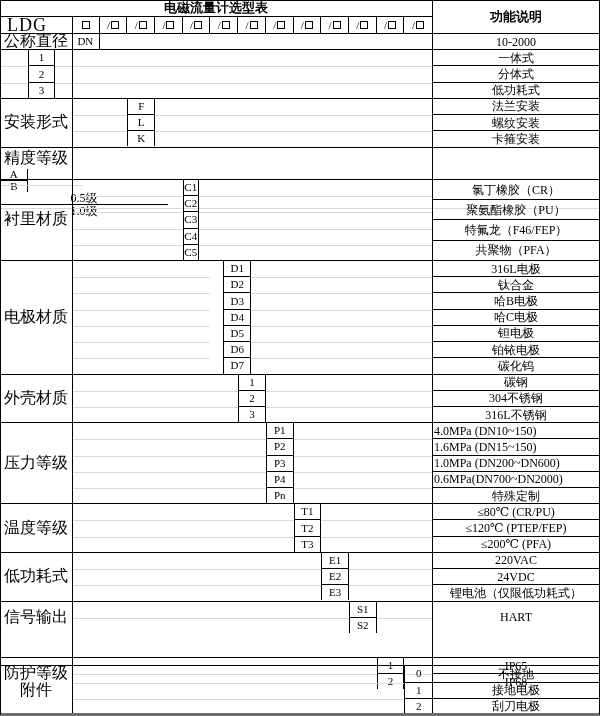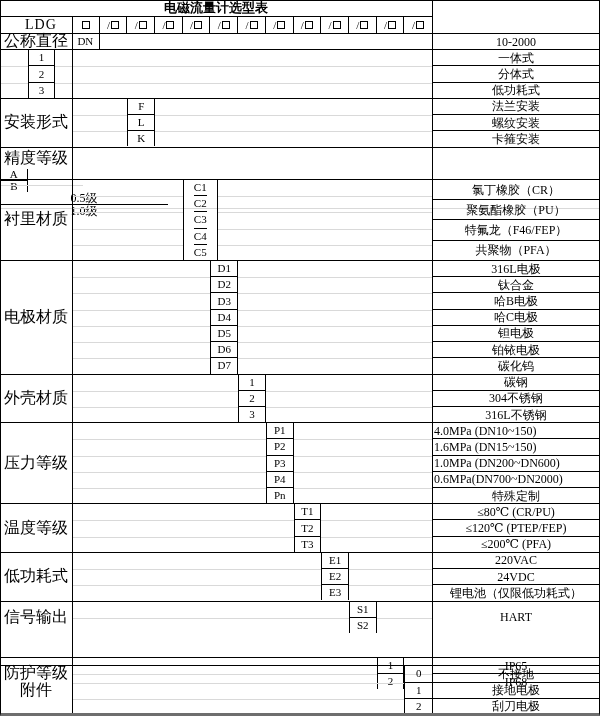--- a/index.html
+++ b/index.html
@@ -9,21 +9,21 @@
     position:relative;width:600px;height:716px;background:#ffffff;
     font-family:"Liberation Serif","DejaVu Serif",serif;color:#000;
   }
   .frame{position:absolute;inset:0;border:1px solid #000;border-bottom:3px solid #6e6e6e;pointer-events:none;z-index:50}
   .vline{position:absolute;width:1px;background:#000;z-index:5}
   .title-row{position:absolute;left:0;top:0;width:432px;height:17px;border-bottom:1px solid #000;
     display:flex;align-items:center;justify-content:center;font-size:13px;font-weight:600}
   .right-header{position:absolute;left:432px;top:0;width:168px;height:33px;
     display:flex;align-items:center;justify-content:center;font-size:13px;font-weight:600}
   .boxes-row{position:absolute;left:0;top:17px;width:432px;height:16px;display:flex}
-  .ldg-cell{width:72px;display:flex;align-items:center;padding-left:25px;font-size:14px;letter-spacing:1px}
+  .ldg-cell{width:72px;display:flex;align-items:center;padding-left:7px;font-size:18px;letter-spacing:1px}
   .slot-cell{display:flex;align-items:center;justify-content:center;border-right:1px solid #000;font-size:11px;line-height:1}
   .slot-cell.last{border-right:none}
   .box-glyph{display:inline-block;width:8px;height:8px;border:1px solid #000;margin-left:1px}
   .slash{font-size:11px;margin-right:0px}
   .section{position:absolute;left:0;width:600px;border-top:1px solid #000;display:flex;background:transparent}
   .cat{width:72px;display:flex;align-items:center;justify-content:center;font-size:16px}
   .filler{position:relative;height:100%}
   .gline{position:absolute;left:0;width:100%;height:1px;background:#d9d9d9}
   .codecol{display:flex;flex-direction:column;height:100%;border-left:1px solid #000;border-right:1px solid #000}
   .codecol.nol{border-left:none}
@@ -33,20 +33,21 @@
   .desccol{width:168px;display:flex;flex-direction:column;height:100%}
   .desccell{flex:1;display:flex;align-items:center;justify-content:center;font-size:12px;line-height:1;border-bottom:1px solid #000;white-space:nowrap;overflow:hidden}
   .desccell.last{border-bottom:none}
   .desccell.left{justify-content:flex-start;padding-left:2px}
 </style>
 </head>
 <body>
 
 <div id="table">
   <div class="title-row">电磁流量计选型表</div>
+  <div class="right-header">功能说明</div>
   <div class="boxes-row">
     <div class="ldg-cell">LDG</div>
 
   <div class="slot-cell" style="width: 27.6923px;">
         <span class="box-glyph"></span>
       </div>
       <div class="slot-cell" style="width: 27.6923px;">
         <span class="slash">/</span>
         <span class="box-glyph"></span>
       </div>
@@ -166,21 +167,21 @@
       </div>
     </div>
     <div class="section" style="top: 178.929px; height: 81.0714px;">
       <div class="cat">衬里材质</div>
       <div class="filler" style="width: 110.769px;">
         <div class="gline" style="top: 16.2143px;"></div>
         <div class="gline" style="top: 32.4286px;"></div>
         <div class="gline" style="top: 48.6429px;"></div>
         <div class="gline" style="top: 64.8571px;"></div>
       </div>
-      <div class="codecol" style="width: 35px; align-items: center;">
+      <div class="codecol" style="width: 16px;">
         <div class="codecell">C1</div>
         <div class="codecell">C2</div>
         <div class="codecell">C3</div>
         <div class="codecell">C4</div>
         <div class="codecell last">C5</div>
       </div>
       <div class="filler" style="flex: 1 1 0%;">
         <div class="gline" style="top: 16.2143px;"></div>
         <div class="gline" style="top: 32.4286px;"></div>
         <div class="gline" style="top: 48.6429px;"></div>
@@ -196,21 +197,21 @@
     <div class="section" style="top: 260px; height: 113.5px;">
       <div class="cat">电极材质</div>
       <div class="filler" style="width: 138.462px;">
         <div class="gline" style="top: 16.2143px;"></div>
         <div class="gline" style="top: 32.4286px;"></div>
         <div class="gline" style="top: 48.6429px;"></div>
         <div class="gline" style="top: 64.8571px;"></div>
         <div class="gline" style="top: 81.0714px;"></div>
         <div class="gline" style="top: 97.2857px;"></div>
       </div>
-      <div class="codecol" style="width: 27.6923px;">
+      <div class="codecol" style="width: 27.6923px; margin-left: 13px;">
         <div class="codecell">D1</div>
         <div class="codecell">D2</div>
         <div class="codecell">D3</div>
         <div class="codecell">D4</div>
         <div class="codecell">D5</div>
         <div class="codecell">D6</div>
         <div class="codecell last">D7</div>
       </div>
       <div class="filler" style="flex: 1 1 0%;">
         <div class="gline" style="top: 16.2143px;"></div>

